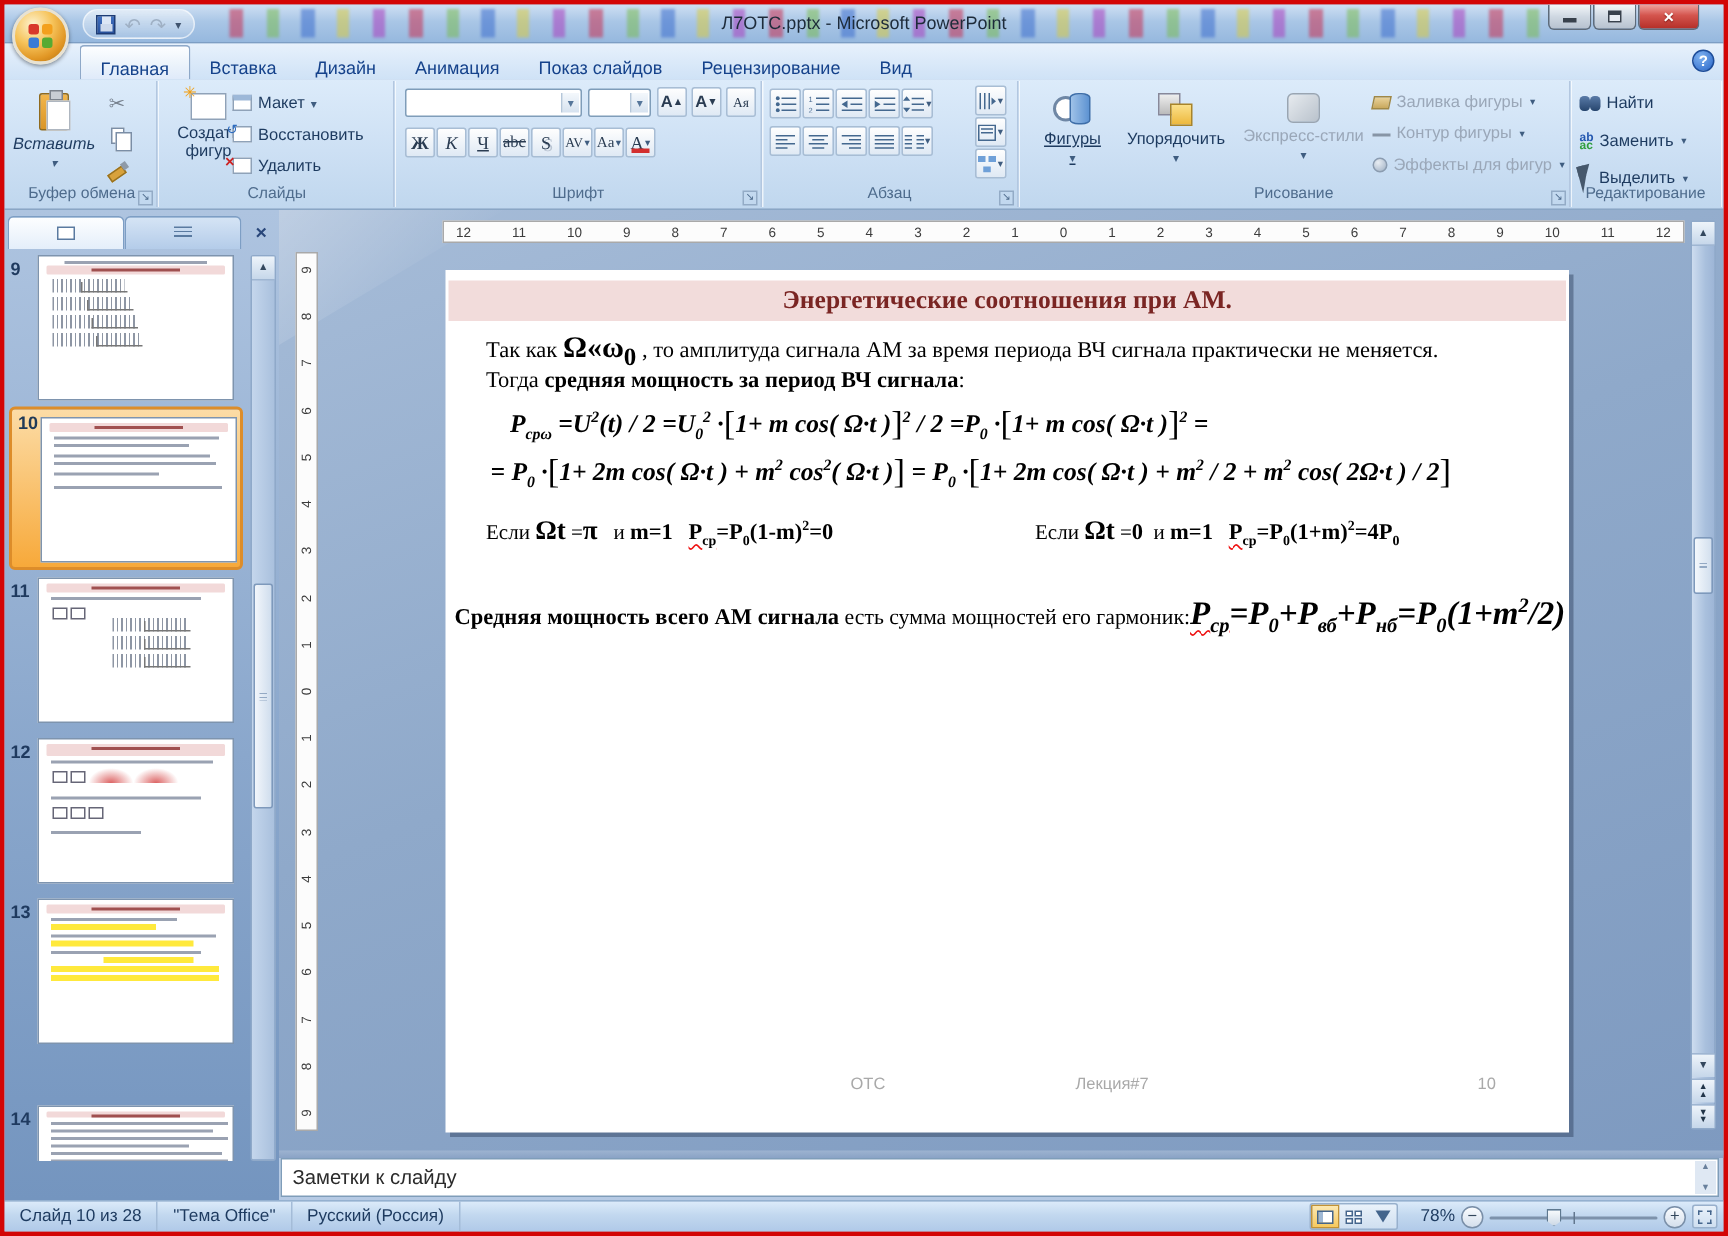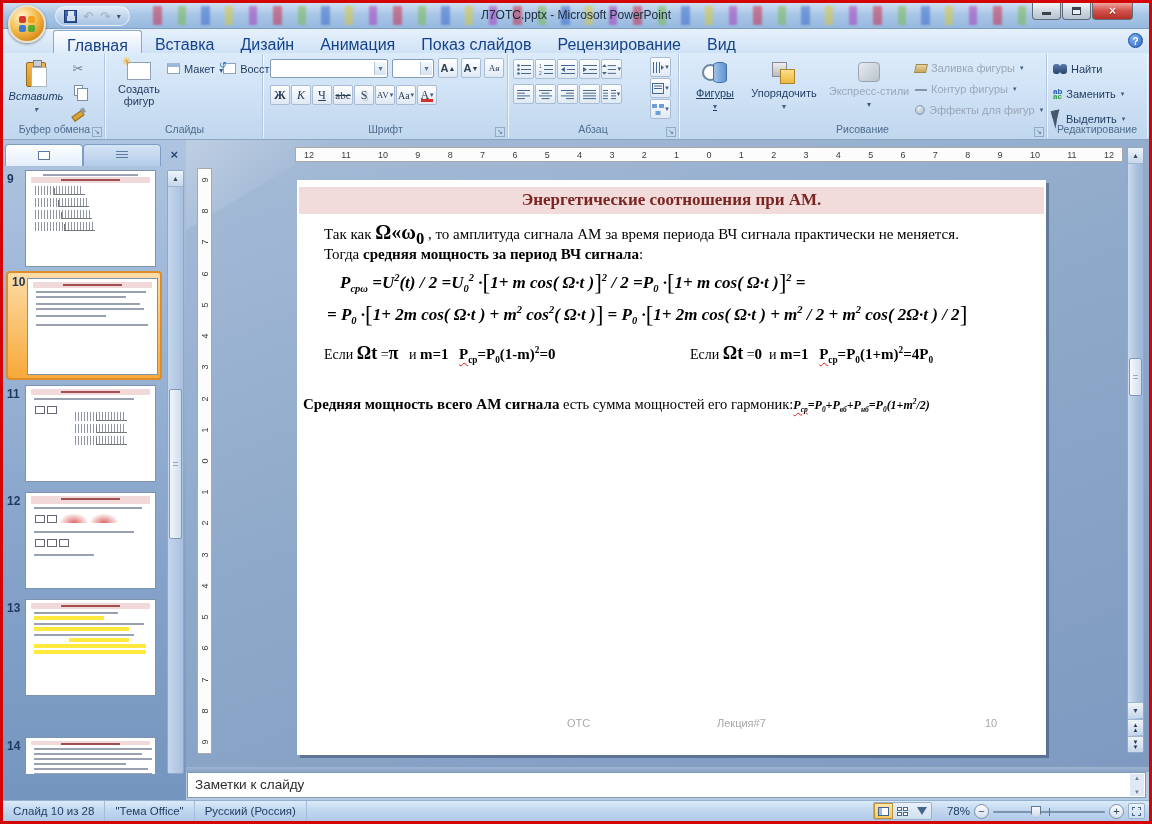--- a/index.html
+++ b/index.html
@@ -32,21 +32,21 @@
   .wb{width:29px;height:17px;border:1px solid #5e6b7a;border-top:none;border-radius:0 0 4px 4px;
     background:linear-gradient(#f4f7fa,#cfd8e2 50%,#b7c2cf);display:flex;align-items:center;justify-content:center;margin-left:1px;}
   .wb-min i{display:block;width:9px;height:3px;background:#38414c;margin-top:5px;}
   .wb-max i{display:block;width:9px;height:8px;border:1px solid #38414c;border-top:3px solid #38414c;background:#e8edf3;}
   .wb-close{width:41px;background:linear-gradient(#f0a5a0,#d4554e 45%,#b52f28);}
   .wb-close span{color:#fff;font-weight:bold;font-size:12px;text-shadow:0 1px 1px #7a1612;}
 
   
   .tabrow{position:absolute;left:0;top:26px;right:0;height:24px;background:linear-gradient(#e7f1fc,#cfe2f6);}
   .tabs{position:absolute;left:50px;top:1px;display:flex;height:23px;}
-  .rtab{padding:4px 13px;line-height:22px;font-size:16px;color:#15428b;}
+  .rtab{padding:4px 13px;line-height:22px;font-size:12px;color:#15428b;}
   .rtab.active{background:linear-gradient(#fdfeff,#eaf2fb 60%,#dfeafa);border:1px solid #8ea8c8;border-bottom:none;
     border-radius:3px 3px 0 0;color:#15428b;font-weight:normal;}
   .help-btn{position:absolute;right:6px;top:4px;width:15px;height:15px;border-radius:50%;
     background:radial-gradient(circle at 35% 30%,#7fb2f0,#2a66c8);color:#fff;font-size:10px;font-weight:bold;
     text-align:center;line-height:15px;border:1px solid #1d4c98;}
 
   
   .ribbon{position:absolute;left:0;top:50px;right:0;height:87px;
     background:linear-gradient(#dcebfa,#cde0f4 55%,#c0d7ee);border-bottom:1px solid #8aa6c5;}
   .grp{position:absolute;top:1px;height:84px;border-right:1px solid #b3c7e0;box-shadow:1px 0 0 rgba(255,255,255,.7);}
@@ -75,21 +75,21 @@
   .ic-copy:before{content:"";position:absolute;left:2px;top:2px;width:9px;height:11px;background:#fff;border:1px solid #7b8ea6;}
   .ic-brush{position:relative;width:14px;height:14px;}
   .ic-brush:before{content:"";position:absolute;left:1px;top:7px;width:10px;height:4px;background:#d8a23c;transform:rotate(-35deg);border:1px solid #97711f;}
   .ic-brush:after{content:"";position:absolute;right:0;top:2px;width:4px;height:5px;background:#8e9aa8;transform:rotate(-35deg);}
 
   
   .g-slides{left:104px;width:156px;}
   .newslide{left:3px;top:3px;width:58px;height:64px;}
   .ic-newslide{position:relative;width:24px;height:18px;background:#fff;border:1px solid #8fa2b8;}
   .ic-newslide:before{content:"✳";position:absolute;left:-6px;top:-8px;color:#f0a018;font-size:11px;}
-  .slides-col{position:absolute;left:60px;top:4px;display:flex;flex-direction:row;}
+  .slides-col{position:absolute;left:48px;top:4px;display:flex;flex-direction:column;}
   .ic-layout{width:13px;height:11px;background:#fff;border:1px solid #8fa2b8;border-top:4px solid #9db8d8;}
   .ic-reset{position:relative;width:13px;height:11px;background:#fff;border:1px solid #8fa2b8;}
   .ic-reset:before{content:"↺";position:absolute;left:-5px;top:-4px;font-size:9px;color:#2d6cc0;}
   .ic-delslide{position:relative;width:13px;height:11px;background:#fff;border:1px solid #8fa2b8;}
   .ic-delslide:before{content:"×";position:absolute;left:-6px;top:-4px;font-size:11px;font-weight:bold;color:#cc2222;}
 
   
   .g-font{left:261px;width:244px;}
   .combo{position:absolute;height:19px;background:#fff;border:1px solid #7f9db9;border-radius:2px;}
   .combo:after{content:"▾";position:absolute;right:1px;top:2px;width:11px;height:13px;font-size:8px;color:#56769a;
@@ -201,21 +201,21 @@
   .s-f1 sub,.s-f2 sub,.s-cond sub,.s-sum sub{font-size:62%;}
   .s-f1 sup,.s-f2 sup,.s-cond sup,.s-sum sup{font-size:62%;}
   .br{font-weight:normal;font-style:normal;font-size:23px;vertical-align:-2px;}
   .s-cond{position:absolute;top:163px;font-size:14px;white-space:nowrap;}
   .s-cond .om{font-size:18px;font-weight:bold;}
   .s-cond b{font-size:15px;}
   .c1{left:27px;} .c2{left:393px;}
   .sq{text-decoration:underline;text-decoration-style:wavy;text-decoration-color:#e11;text-decoration-thickness:1px;text-underline-offset:3px;}
   .s-sum{position:absolute;left:6px;top:216px;font-size:14.5px;white-space:nowrap;}
   .s-sum b{font-size:15px;}
-  .s-sum .fi{font-style:italic;font-weight:bold;font-size:12px;}
+  .s-sum .fi{font-style:italic;font-weight:bold;font-size:22px;}
   .s-footer{position:absolute;left:0;right:0;top:537px;height:16px;font-family:"Liberation Sans",sans-serif;
     font-size:11px;color:#a9a9a9;}
   .sf-l{position:absolute;left:270px;} .sf-c{position:absolute;left:420px;} .sf-r{position:absolute;left:688px;}
 
   .sbar{position:absolute;right:5px;top:7px;width:17px;height:606px;background:linear-gradient(90deg,#cddcef,#a9c0dd 60%,#9db5d6);
     border:1px solid #8fa9c9;border-radius:2px;}
   .sb-btn{height:16px;display:flex;align-items:center;justify-content:center;font-size:7px;color:#34485e;
     background:linear-gradient(#eef4fa,#c6d7ea);border-bottom:1px solid #9fb6d2;}
   .sb-down{position:absolute;bottom:34px;left:0;right:0;border-top:1px solid #9fb6d2;border-bottom:none;}
   .sbthumb{position:absolute;left:1px;right:1px;top:210px;height:38px;border:1px solid #7e99bb;border-radius:2px;

